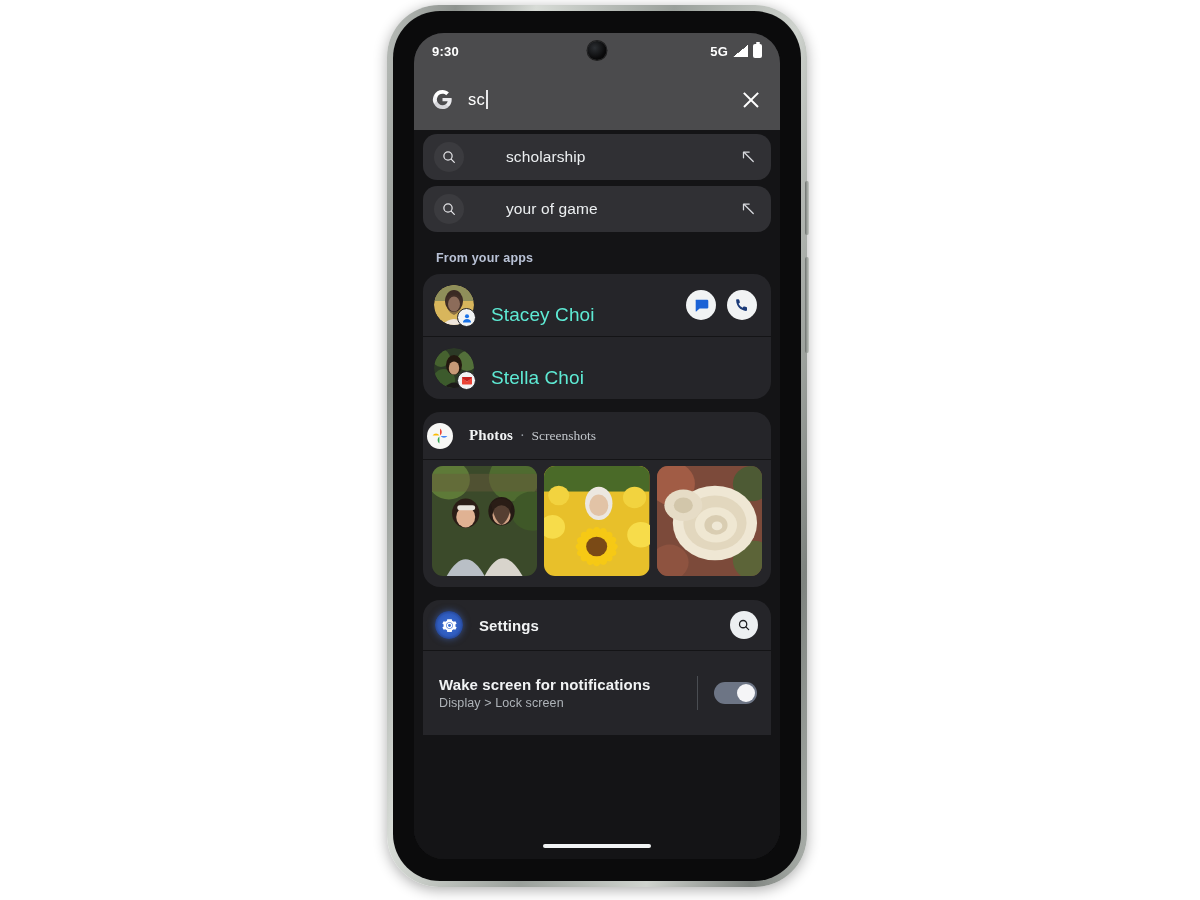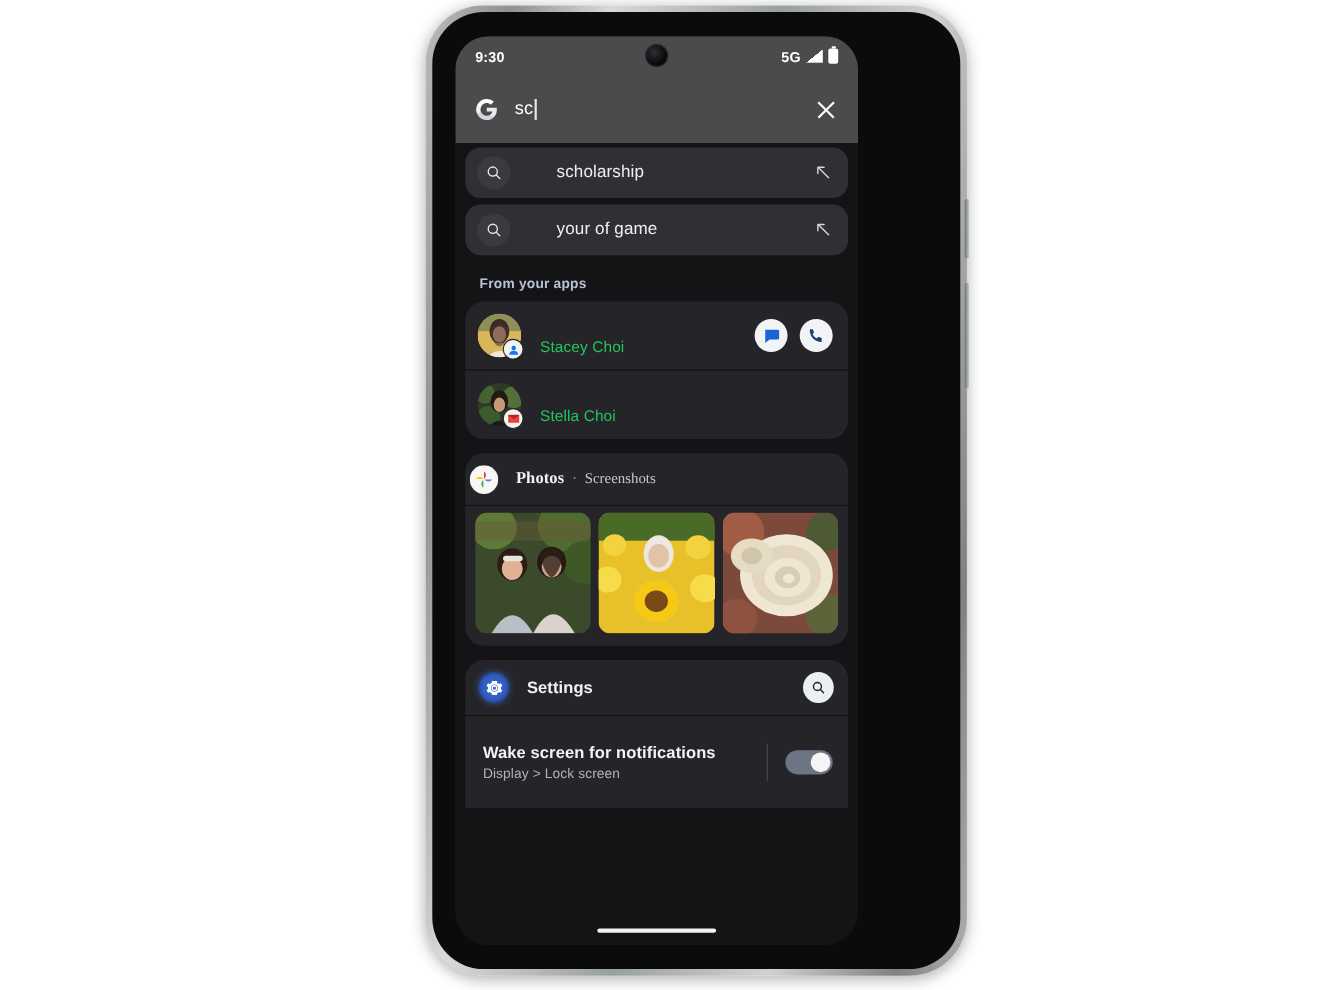--- a/index.html
+++ b/index.html
@@ -8,21 +8,21 @@
     background:#ffffff;
     font-family:"Liberation Sans", sans-serif;
     overflow:hidden;
     position:relative;
   }
 
   
   #phone-device{
     position:absolute;
     left:387px; top:5px;
-    width:492px; height:882px;
+    width:420px; height:882px;
     border-radius:52px;
     background:linear-gradient(100deg,#b9bdb9 0%,#8e938f 12%,#d7dbd6 26%,#9aa09b 50%,#cfd3ce 72%,#7e837f 90%,#adb2ad 100%);
     box-shadow:0 3px 14px rgba(0,0,0,.32);
   }
   #phone-inner-bezel{
     position:absolute;
     left:6px; top:6px; right:6px; bottom:6px;
     border-radius:47px;
     background:#0b0b0c;
   }
@@ -161,21 +161,21 @@
   .avatar-img{
     width:40px;height:40px;border-radius:50%;overflow:hidden;position:relative;
   }
   .app-badge{
     position:absolute;right:-2px;bottom:-2px;
     width:17px;height:17px;border-radius:50%;
     background:#f1f3f4;border:1.5px solid #252529;
     display:flex;align-items:center;justify-content:center;
   }
   .contact-name{
-    flex:1 1 auto;margin-left:17px;color:#22c55e;font-size:14px;letter-spacing:.1px;margin-top:19px;
+    flex:1 1 auto;margin-left:17px;color:#5eead4;font-size:19px;letter-spacing:.1px;margin-top:19px;
   }
   .contact-actions{display:flex;align-items:center;gap:11px;flex:0 0 auto;}
   .action-circle{
     width:30px;height:30px;border-radius:50%;background:#f1f3f4;
     display:flex;align-items:center;justify-content:center;cursor:pointer;
   }
 
   
   #photos-header-row{
     height:47px;display:flex;align-items:center;padding:0 14px 0 4px;cursor:pointer;font-family:Liberation Serif, serif;

